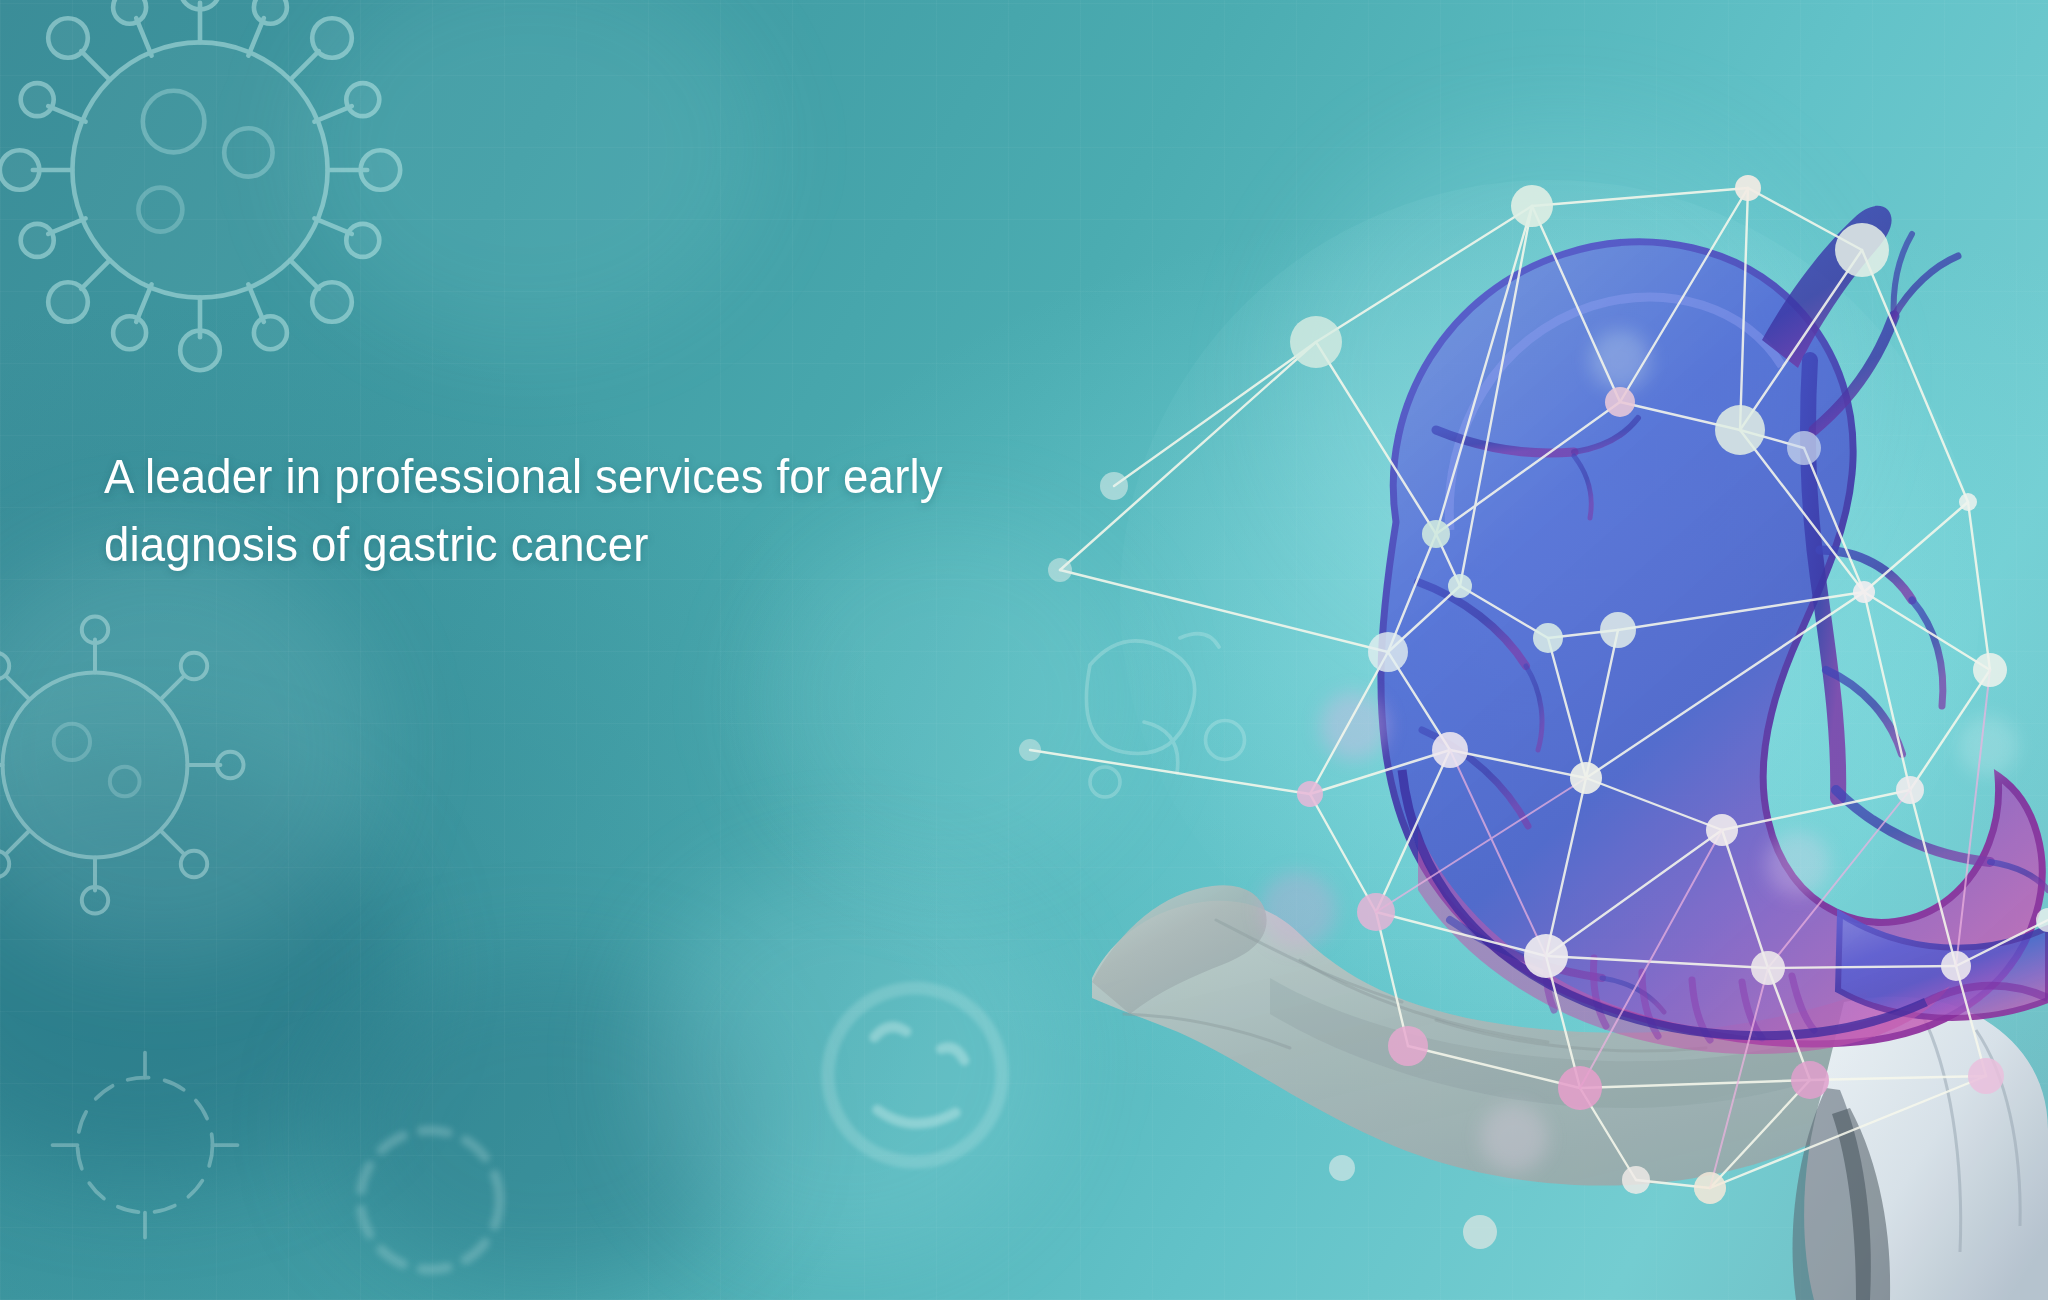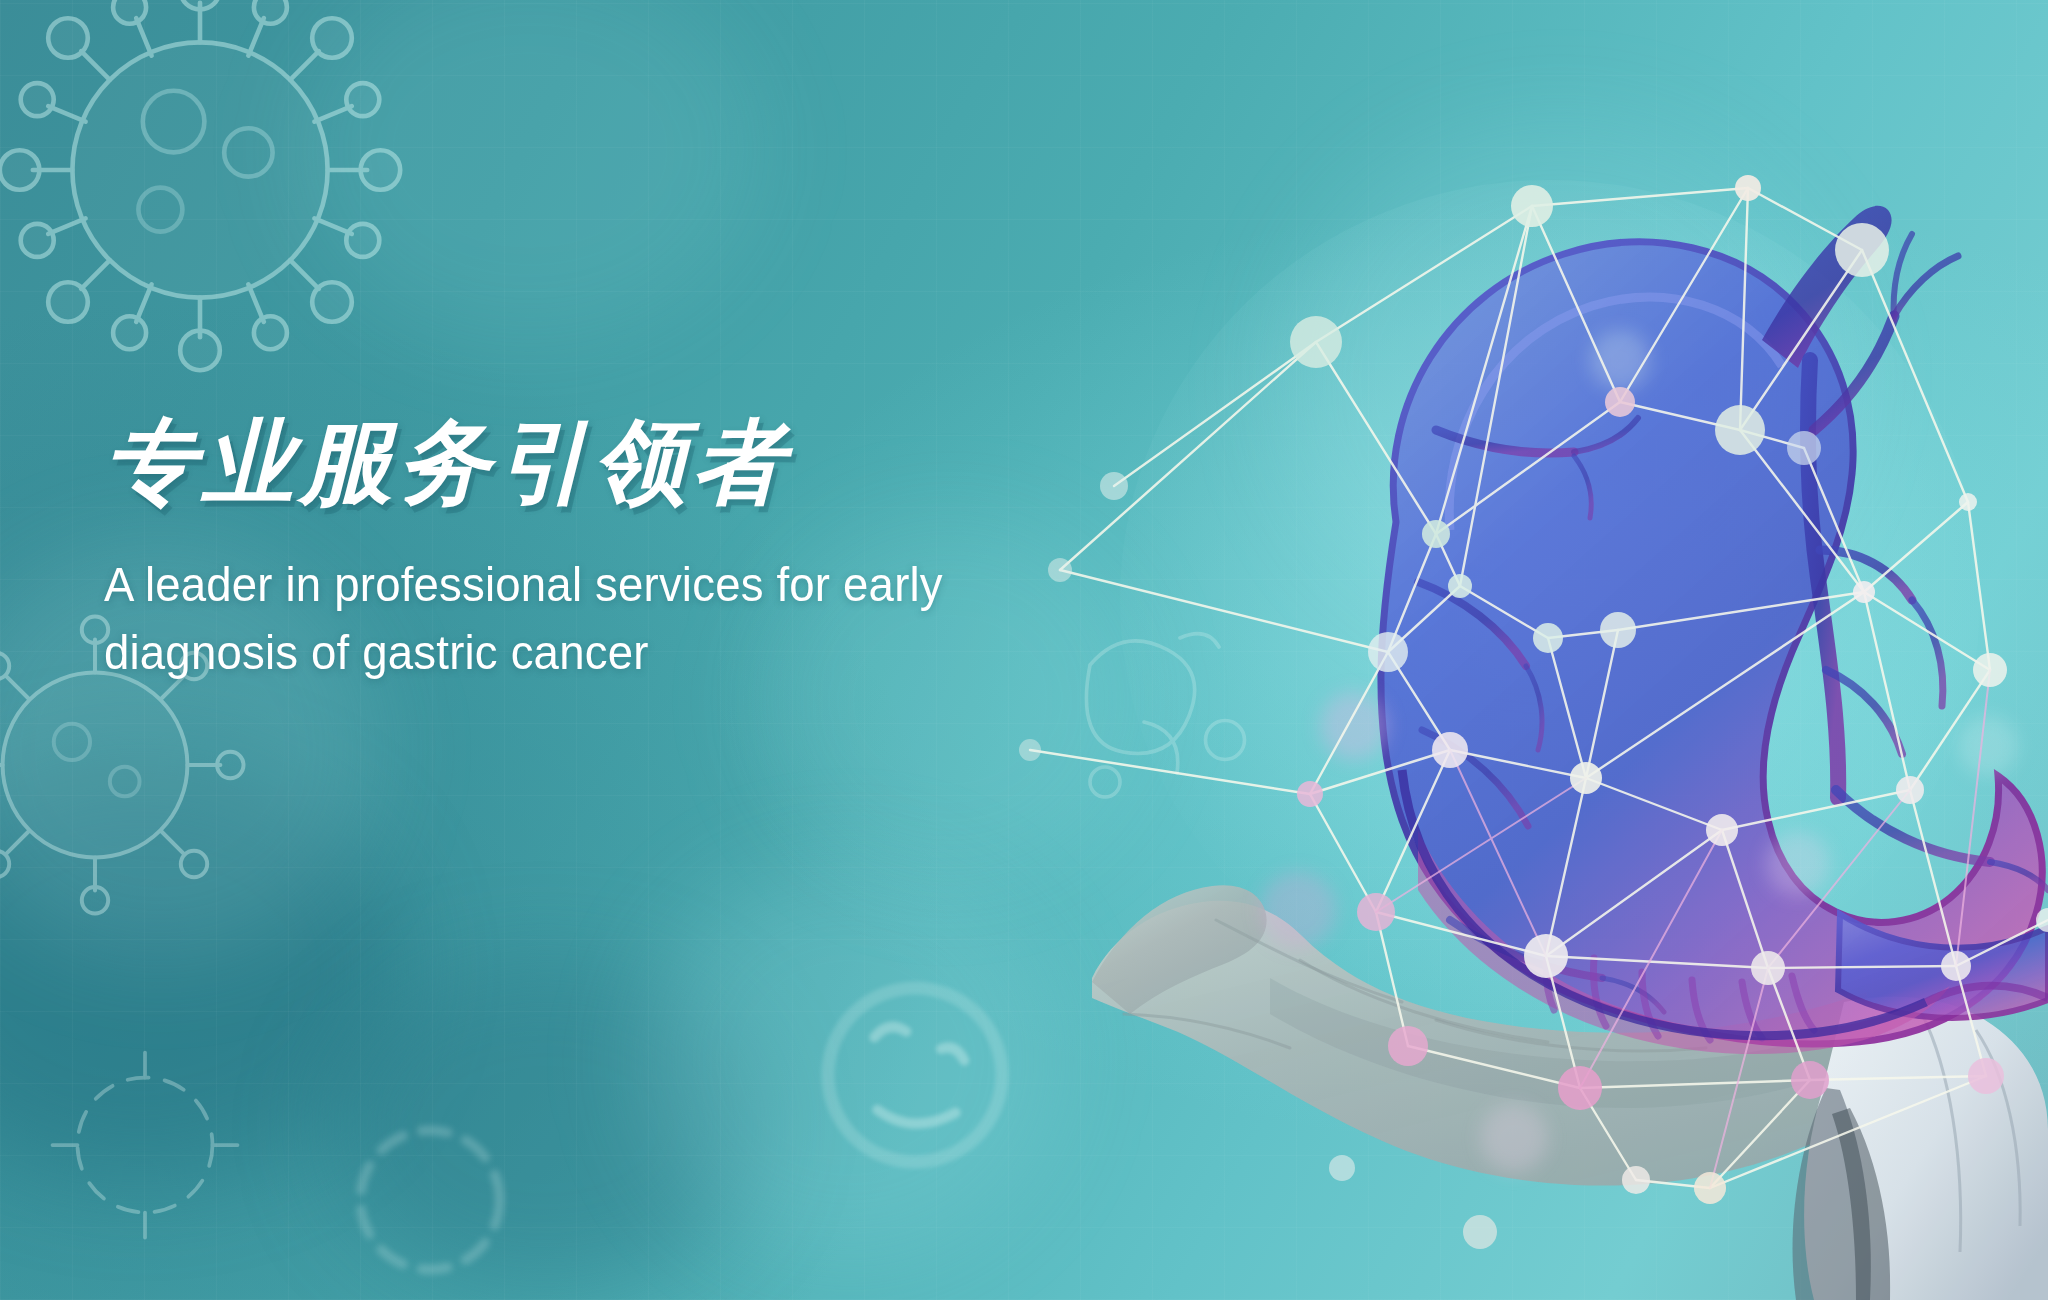--- a/index.html
+++ b/index.html
@@ -479,20 +479,19 @@
           <circle cx="-90" cy="440" r="12" fill="#e4f0ec" opacity="0.50"></circle>
           <circle cx="-120" cy="620" r="11" fill="#e4f0ec" opacity="0.45"></circle>
           <circle cx="330" cy="1102" r="17" fill="#efebe6" opacity="0.62"></circle>
           <circle cx="192" cy="1038" r="13" fill="#eef1ee" opacity="0.55"></circle>
         </g>
       </g>
     </svg>
   </div>
 
   <div id="text-block">
-    <div class="headline">专业服务引领者</div>
     <div id="subtitle">
       <div>A leader in professional services for early</div>
       <div>diagnosis of gastric cancer</div>
     </div>
   </div>
 
 </div>
 
 </body></html>

